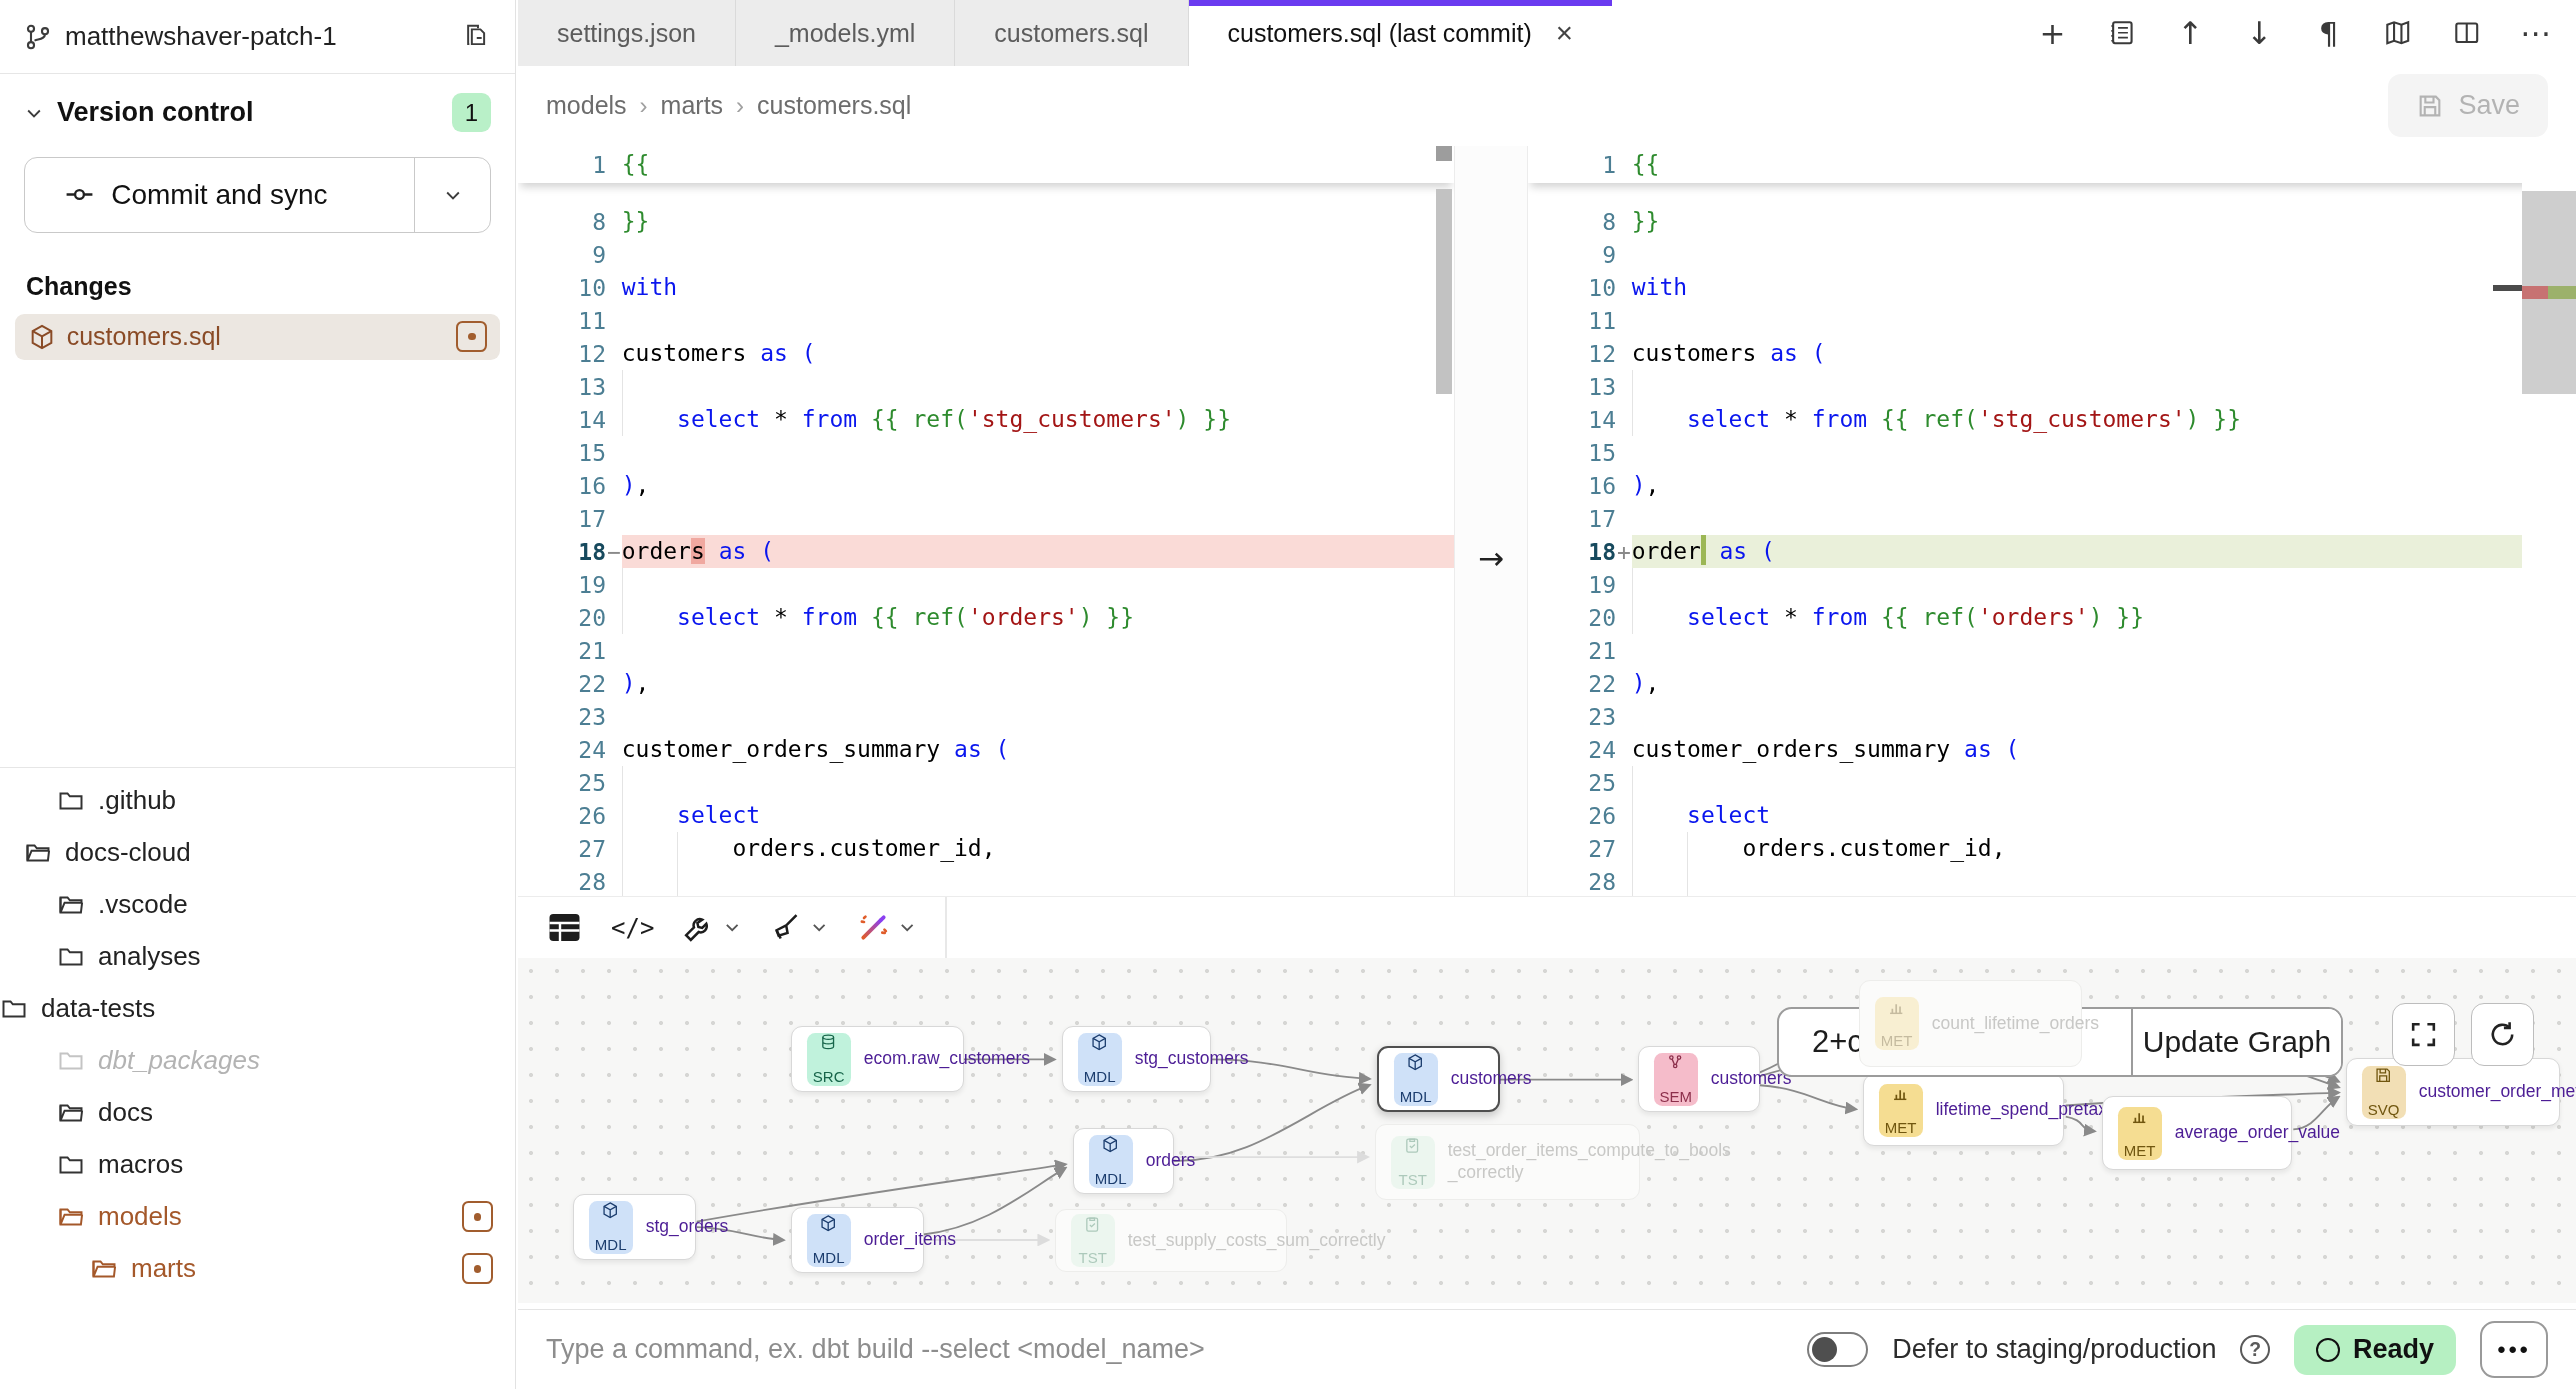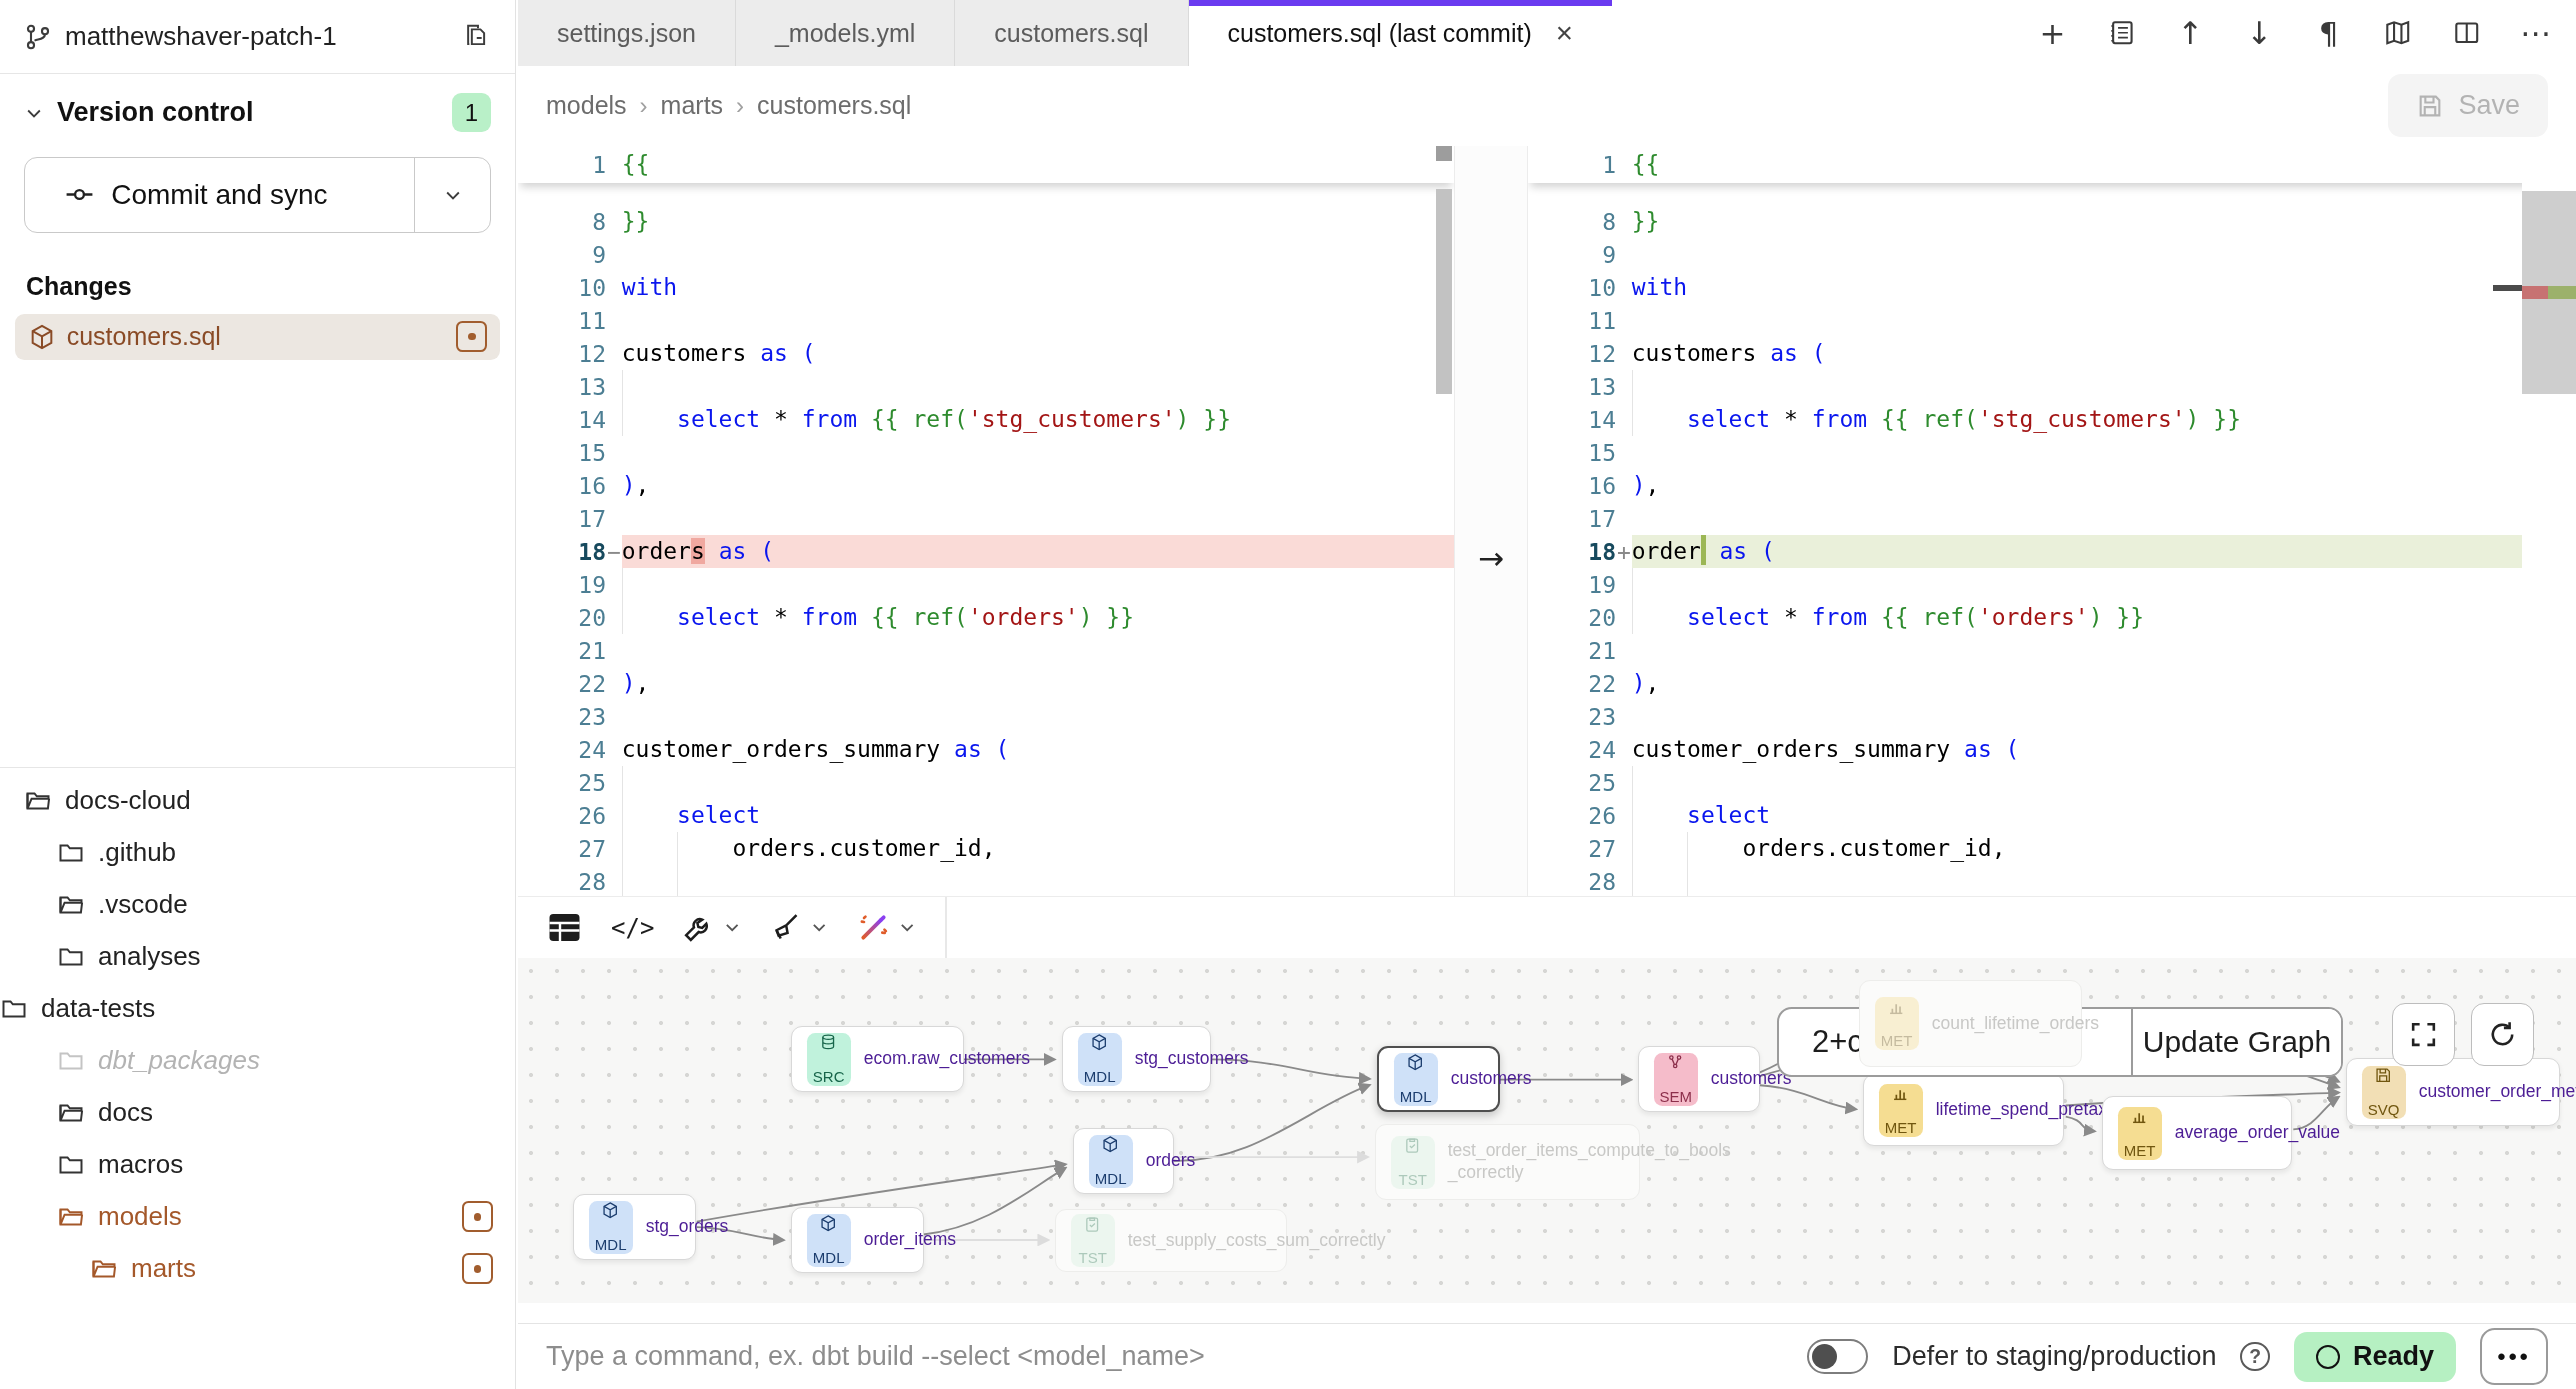--- a/index.html
+++ b/index.html
@@ -131,21 +131,21 @@
   .lnode.faded .nbadge { opacity:.38; }
   .selector { position:absolute; left:1259px; top:49px; width:566px; height:70px; z-index:5;
               background:#fff; border:2.3px solid #9c9c9c; border-radius:14.7px; display:flex; overflow:hidden; }
   .selector .sel-input { flex:1; display:flex; align-items:center; padding-left:33px; font-size:31px; color:#1d1d1d; }
   .selector .sel-btn { width:210px; border-left:2.3px solid #9c9c9c; display:flex; align-items:center;
                        justify-content:center; font-size:30px; color:#1d1d1d; background:#fff; }
   .mini-btn { position:absolute; top:45px; width:63px; height:63px; background:#fff; border:1.8px solid #bdbdbd;
               border-radius:13px; display:flex; align-items:center; justify-content:center; z-index:7; }
 
   
-  .statusbar { position:absolute; left:0; right:0; bottom:0; height:66px; background:#fff;
+  .statusbar { position:absolute; left:0; right:0; bottom:0; height:80px; background:#fff;
                border-top:1.8px solid #e4e4e4; display:flex; align-items:center; padding:0 28px; }
   .cmd-ph { flex:1; font-size:27px; color:#8d8d8d; }
   .srow { display:flex; align-items:center; gap:24px; }
   .toggle { width:61px; height:35px; border:2.3px solid #7d7d7d; border-radius:18.4px; background:#fff; position:relative; }
   .toggle .knob { position:absolute; left:2.8px; top:2.8px; width:25px; height:25px; border-radius:50%; background:#4f4f4f; }
   .defer-lbl { font-size:27px; color:#2c2c2c; }
   .help { width:29.5px; height:29.5px; border:2.3px solid #5a5a5a; border-radius:50%; color:#5a5a5a;
           font-size:19.3px; display:flex; align-items:center; justify-content:center; font-weight:bold; }
   .ready { background:#b6f0c2; border-radius:13px; height:50px; display:flex; align-items:center;
            gap:13px; padding:0 22px; font-size:27px; color:#111; font-weight:bold; }
@@ -213,36 +213,36 @@
             <path d="M12 2.5l8 4.5v10l-8 4.5L4 17V7z"></path>
             <path d="M4 7l8 4.5L20 7M12 11.5V21.5"></path>
           </svg>
         </span>
       <span class="fname">customers.sql</span>
       <span class="mod-badge"></span>
     </div>
 
     <div class="fe-sep"></div>
     <div class="tree" id="file-tree">
+        <div class="tree-row" style="padding-left: 57px;">
+          <span>
+            <svg class="ic" width="28" height="28" viewBox="0 0 24 24" fill="none" stroke="#333" stroke-width="1.7">
+              <path d="M3 5.5h6l2 2.5h10v10.5H3z"></path>
+            </svg>
+          </span>
+          <span class="lbl">.github</span>
+        </div>
         <div class="tree-row" style="padding-left: 24px;">
           <span>
             <svg class="ic" width="28" height="28" viewBox="0 0 24 24" fill="none" stroke="#333" stroke-width="1.7">
               <path d="M3 5.5h6l2 2.5h10v2H6.5L3 18.5z"></path>
               <path d="M3 5.5v13h17.5l1-8.5"></path>
             </svg>
           </span>
           <span class="lbl">docs-cloud</span>
-        </div>
-        <div class="tree-row" style="padding-left: 57px;">
-          <span>
-            <svg class="ic" width="28" height="28" viewBox="0 0 24 24" fill="none" stroke="#333" stroke-width="1.7">
-              <path d="M3 5.5h6l2 2.5h10v10.5H3z"></path>
-            </svg>
-          </span>
-          <span class="lbl">.github</span>
         </div>
         <div class="tree-row" style="padding-left: 57px;">
           <span>
             <svg class="ic" width="28" height="28" viewBox="0 0 24 24" fill="none" stroke="#333" stroke-width="1.7">
               <path d="M3 5.5h6l2 2.5h10v2H6.5L3 18.5z"></path>
               <path d="M3 5.5v13h17.5l1-8.5"></path>
             </svg>
           </span>
           <span class="lbl">.vscode</span>
         </div>

